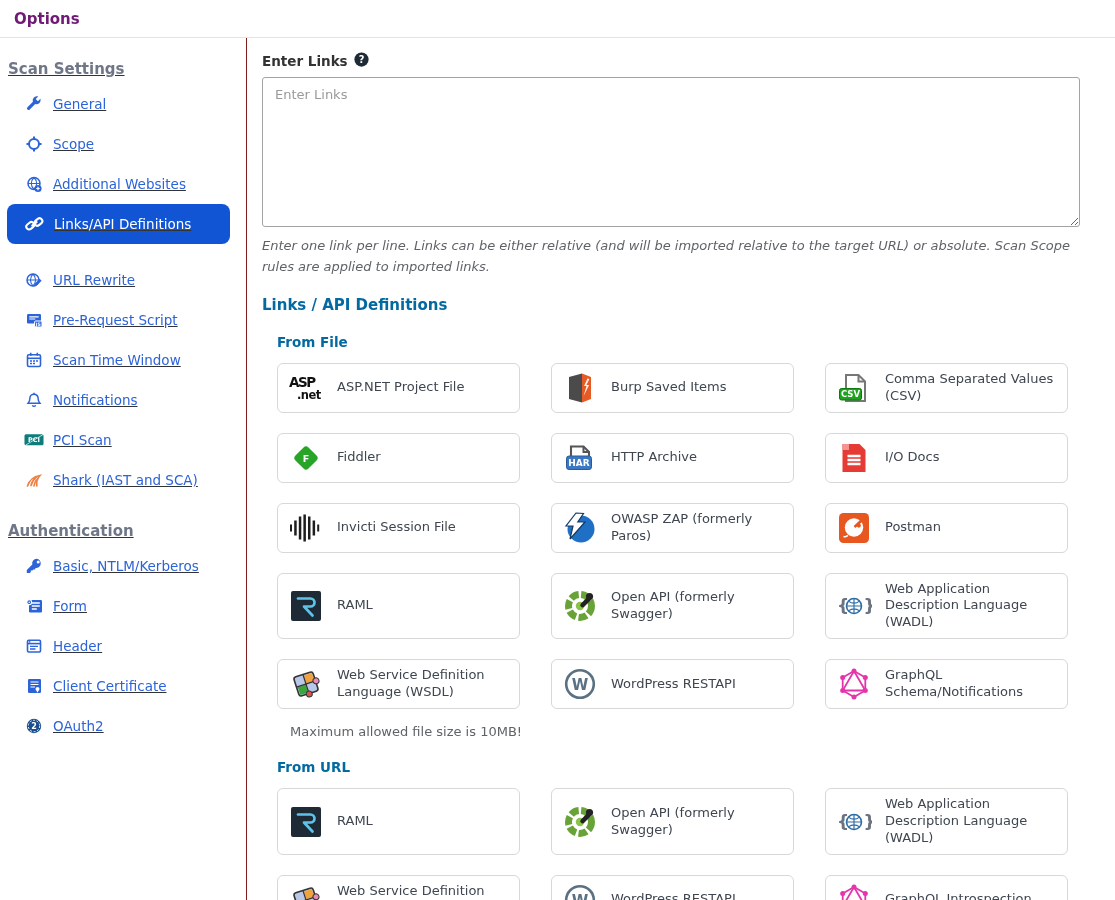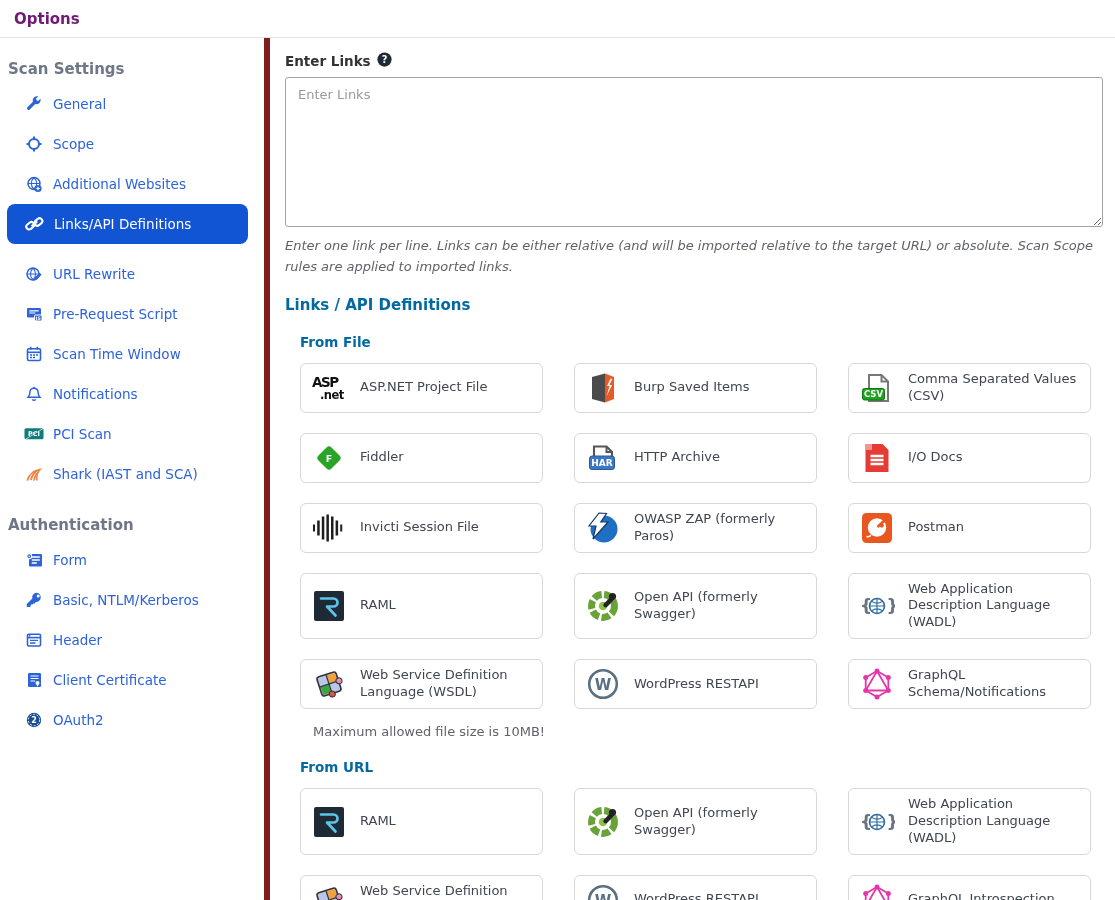--- a/index.html
+++ b/index.html
@@ -12,38 +12,38 @@
   }
   .header {
     height:38px; display:flex; align-items:center;
     padding:0 14px; border-bottom:1px solid #e4e4e4;
     font-size:15px; font-weight:600; color:#701a75;
   }
   .layout { display:flex; height:862px; }
 
   
   aside {
-    width:270px; flex-shrink:0; border-right:6px solid #7f1d1d;
-    padding-top:10px; overflow:hidden;
+    width:247px; flex-shrink:0; border-right:1px solid #7f1d1d;
+    padding-top:10px; overflow:hidden;text-decoration:underline;
   }
   .side-heading {
     font-size:15px; font-weight:700; color:#6e7687;
     padding:12px 10px 6px 8px;
   }
   .side-section + .side-section .side-heading { padding-top:22px; }
   .side-item {
     display:flex; align-items:center; gap:9px;
     padding:11px 8px 11px 24px;
     color:var(--link,#2c63d8); text-decoration:none;
     font-size:13.5px; line-height:18px; cursor:pointer;
   }
   .side-icon { width:20px; display:inline-flex; justify-content:center; align-items:center; flex-shrink:0; }
   .side-item.selected {
     background:var(--accent,#1155d4); color:#fff;
-    border-radius:8px; margin:0 16px 10px 7px; padding-left:17px;gap:10px;
+    border-radius:8px; margin:0 16px 16px 7px; padding-left:17px;gap:10px;
   }
 
   
   main { flex:1; padding:14px 5px 0 15px; overflow:hidden; }
   .field-label {
     display:flex; align-items:center; gap:6px;
     font-weight:700; color:#333; margin-bottom:7px;
   }
   textarea {
     width:818px; height:150px; resize:both;
@@ -199,37 +199,37 @@
     <span class="side-label">Shark (IAST and SCA)</span>
   </a>
 </div>
   </div>
 
   <div class="side-section">
     <div class="side-heading">Authentication</div>
     <div class="side-items">
   <a class="side-item">
     <span class="side-icon">
+                <svg width="16" height="16" viewBox="0 0 16 16">
+                  <path fill="currentColor" d="M10.7.8a4.5 4.5 0 0 0-4.4 5.6L.8 11.9V15h3.1l.9-.9v-1.6h1.6l1-1h1.6l.6-1.6A4.5 4.5 0 1 0 10.7.8zm1.5 4.6a1.5 1.5 0 1 1 0-3 1.5 1.5 0 0 1 0 3z"></path>
+                </svg>
+              </span>
+    <span class="side-label">Basic, NTLM/Kerberos</span>
+  </a>
+
+  <a class="side-item">
+    <span class="side-icon">
                 <svg width="17" height="16" viewBox="0 0 17 16">
                   <rect x="3" y="2" width="13" height="12.5" rx="1.2" fill="currentColor"></rect>
                   <path d="M5.8 5h8M5.8 8h8M5.8 11h5" stroke="#fff" stroke-width="1.4"></path>
                   <circle cx="3.2" cy="4.2" r="2.4" fill="currentColor" stroke="#fff" stroke-width="1.1"></circle>
                   <circle cx="3.2" cy="4.2" r=".8" fill="#fff"></circle>
                 </svg>
               </span>
     <span class="side-label">Form</span>
-  </a>
-
-  <a class="side-item">
-    <span class="side-icon">
-                <svg width="16" height="16" viewBox="0 0 16 16">
-                  <path fill="currentColor" d="M10.7.8a4.5 4.5 0 0 0-4.4 5.6L.8 11.9V15h3.1l.9-.9v-1.6h1.6l1-1h1.6l.6-1.6A4.5 4.5 0 1 0 10.7.8zm1.5 4.6a1.5 1.5 0 1 1 0-3 1.5 1.5 0 0 1 0 3z"></path>
-                </svg>
-              </span>
-    <span class="side-label">Basic, NTLM/Kerberos</span>
   </a>
 
   <a class="side-item">
     <span class="side-icon">
                 <svg width="16" height="16" viewBox="0 0 16 16">
                   <rect x="1.5" y="2.2" width="13" height="11.8" rx="1.2" fill="none" stroke="currentColor" stroke-width="1.6"></rect>
                   <path d="M1.5 5.6h13" stroke="currentColor" stroke-width="1.6"></path>
                   <circle cx="3.7" cy="3.9" r=".8" fill="currentColor"></circle>
                   <path d="M4 8.4h8M4 11h5.5" stroke="currentColor" stroke-width="1.4"></path>
                 </svg>

